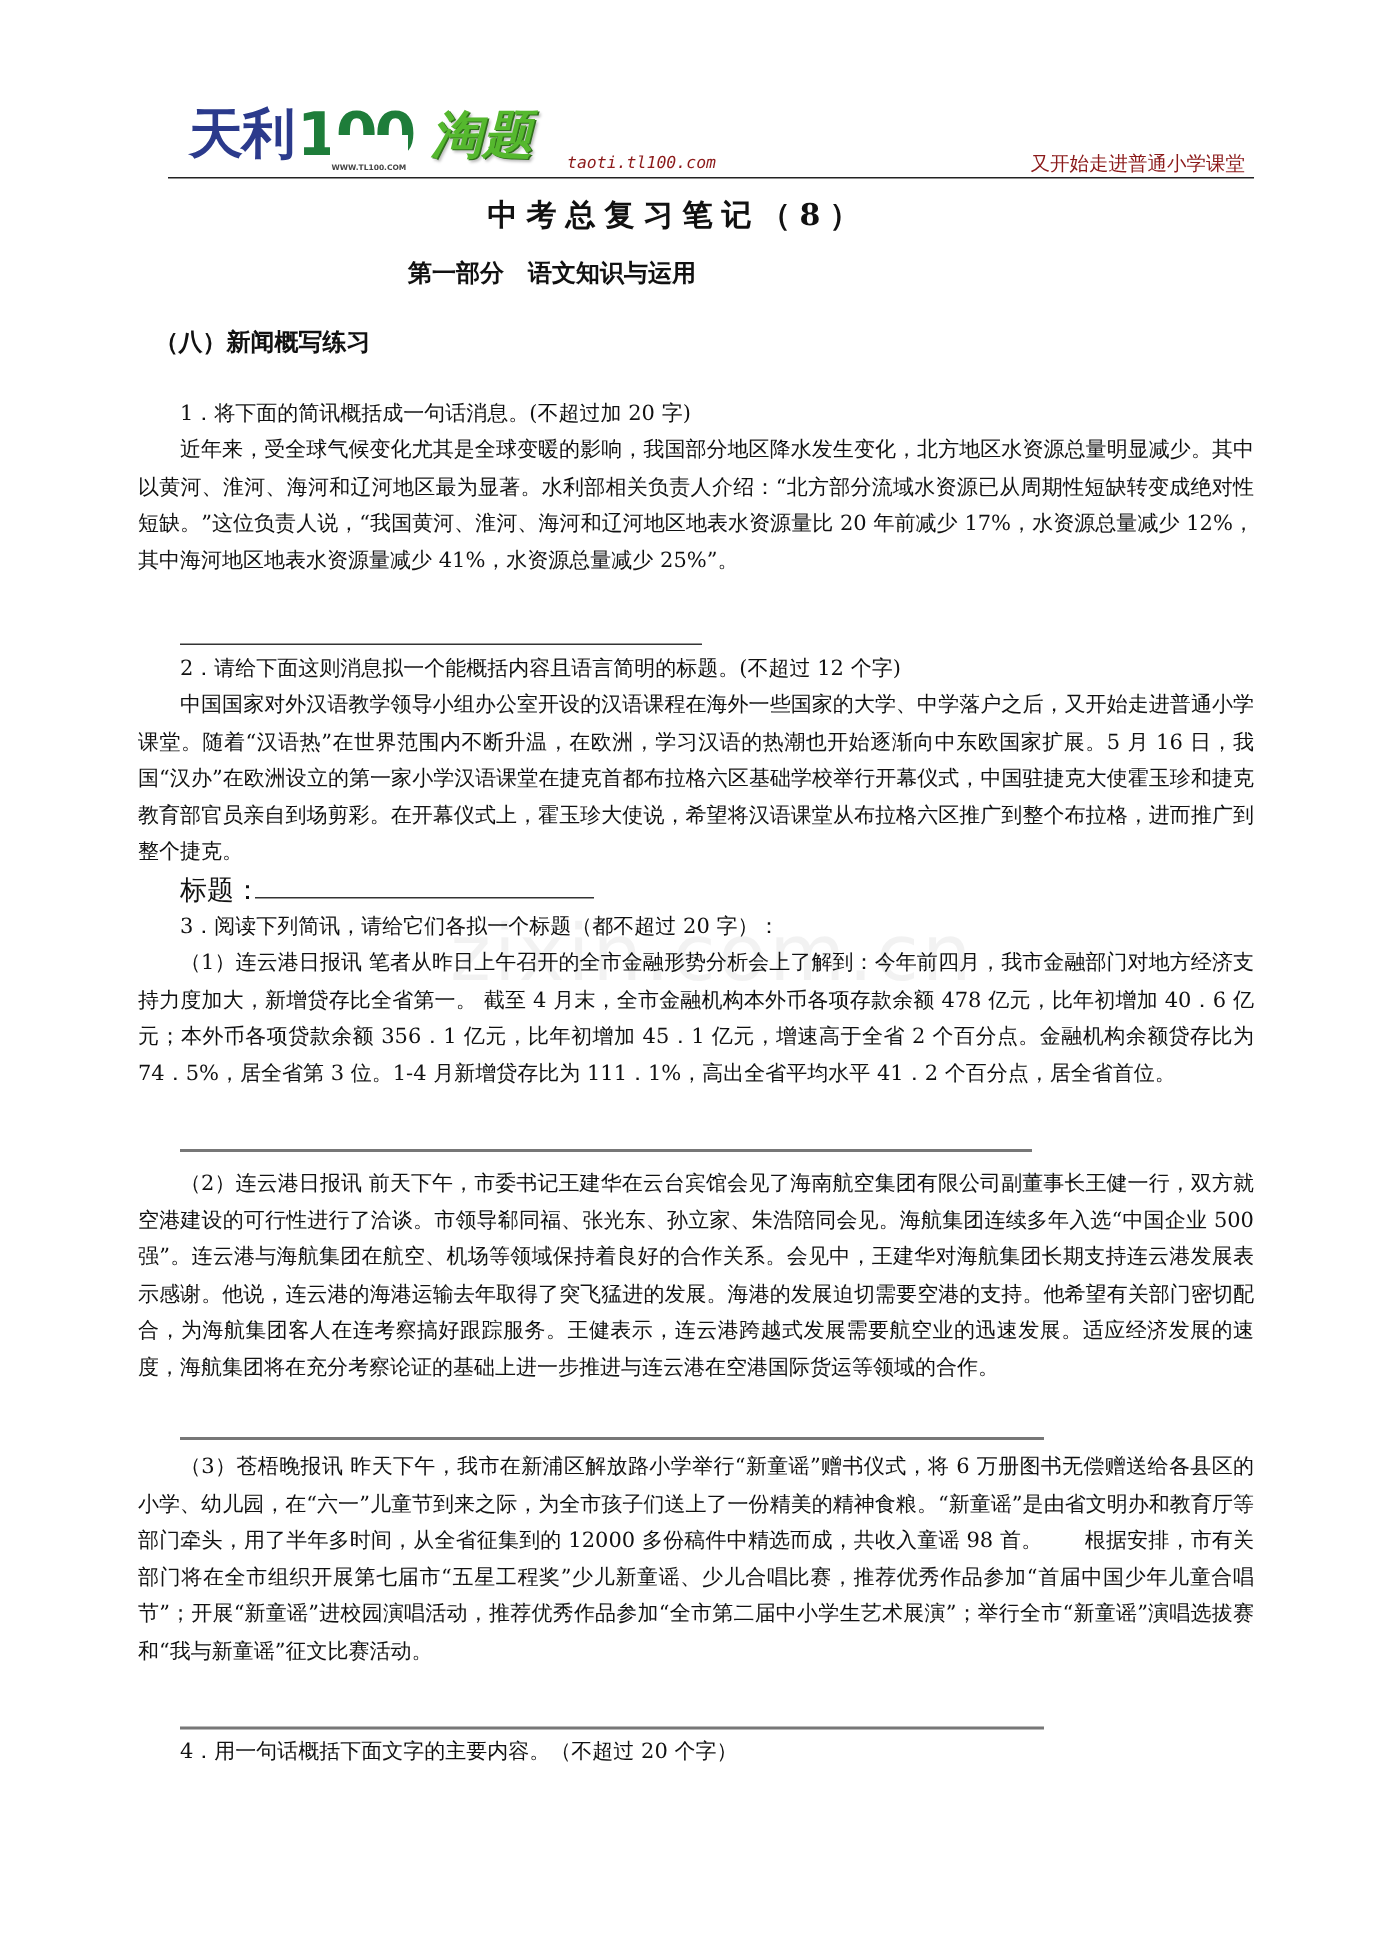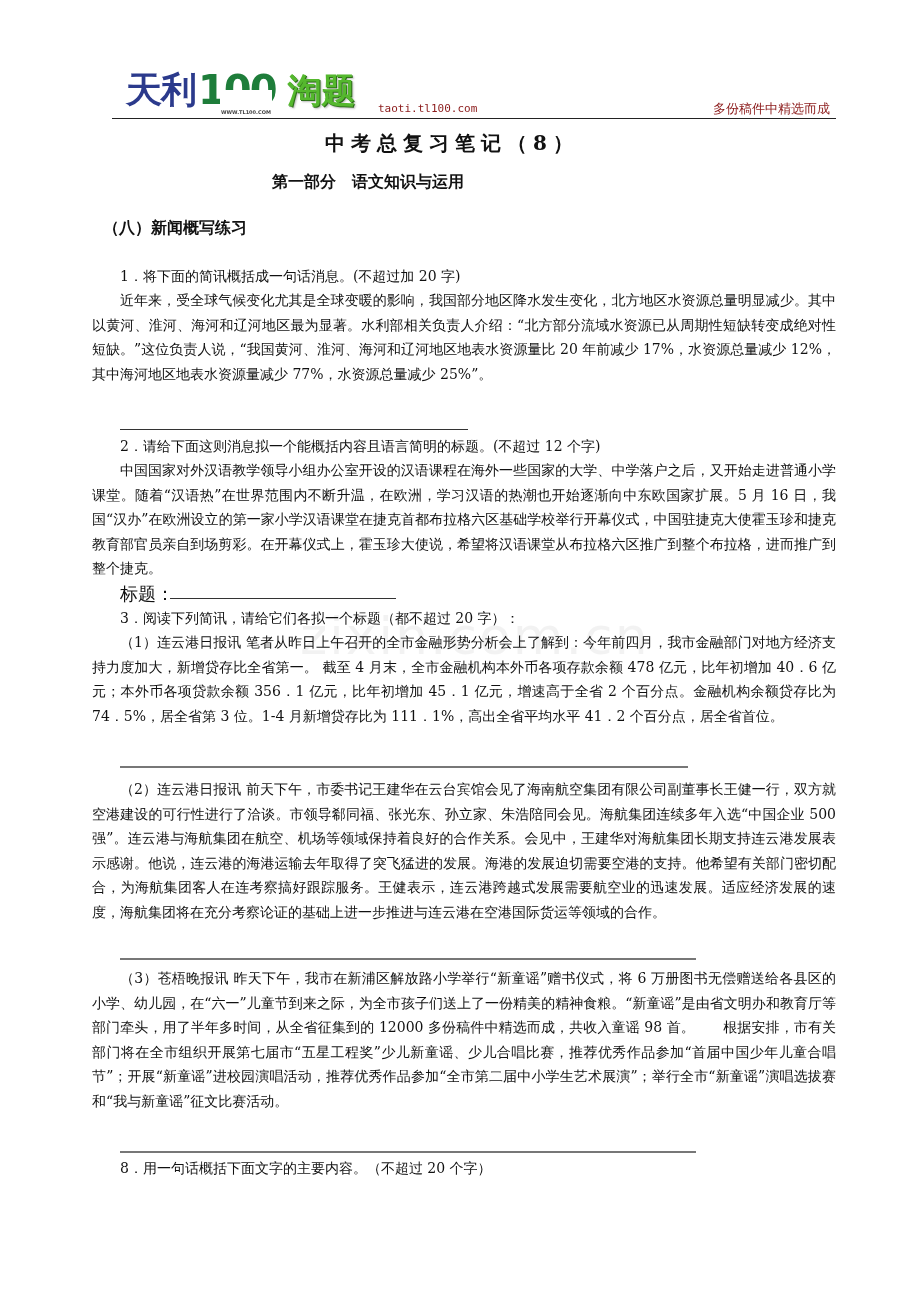--- a/index.html
+++ b/index.html
@@ -21,25 +21,25 @@
   .logo-smile {
     position: absolute; left: 28px; top: 30px; width: 44px; height: 18px;
     border-bottom: 4px solid #d6262b; border-radius: 0 0 30px 30px;
   }
   .logo-url {
     position: absolute; left: 22px; top: 22px; font-size: 5px; color: #444;
     font-family: "DejaVu Sans", sans-serif; background: #fff; padding: 0 1px; letter-spacing: 0;
   }
   .logo-taoti {
     font-family: "DejaVu Sans", sans-serif; font-weight: bold; font-size: 34px; margin-left: 12px;
-    color: #55b82e; line-height: 44px; text-shadow: 1px 1px 0 #2f6f1b, 2px 2px 2px #bbb; 
+    color: #55b82e; line-height: 44px; text-shadow: 1px 1px 0 #2f6f1b, 2px 2px 2px #bbb; font-style: italic;
   }
   .site-url {
     position: absolute; left: 266px; top: 42px; font-family: "DejaVu Sans Mono", monospace;
-    font-size: 11px; color: #8b1a1a;
+    font-size: 11px; color: #8b1a1a; font-style: italic;
   }
   .site-slogan {
     position: absolute; right: 6px; top: 40px; font-size: 13px; color: #8b1a1a;
   }
   .header-rule { position: absolute; left: 0; top: 58px; width: 724px; height: 1px; background: #222; }
 
   .doc-title {
     position: absolute; left: 0; width: 904px; top: 130px; text-align: center;
     font-size: 20px; font-weight: bold; letter-spacing: 6px; font-family: "DejaVu Serif", serif;
   }
@@ -70,41 +70,41 @@
   <div class="logo">
     <span class="logo-tianli">天利</span>
     <span class="logo-100">
       <span>100</span>
       <span class="logo-smile"></span>
       <span class="logo-url">WWW.TL100.COM</span>
     </span>
     <span class="logo-taoti">淘题</span>
   </div>
   <div class="site-url">taoti.tl100.com</div>
-  <div class="site-slogan">多份稿件中精选而成</div>
+  <div class="site-slogan">又开始走进普通小学课堂</div>
   <div class="header-rule"></div>
 </div>
 
 <div class="doc-title">中考总复习笔记（8）</div>
 <div class="doc-subtitle">第一部分　语文知识与运用</div>
 <div class="section-title">（八）新闻概写练习</div>
 
 <div class="q-line" style="top:264px;">1．将下面的简讯概括成一句话消息。(不超过加 20 字)</div>
-<div class="para" style="top:288px; left:92px; width:744px;">近年来，受全球气候变化尤其是全球变暖的影响，我国部分地区降水发生变化，北方地区水资源总量明显减少。其中以黄河、淮河、海河和辽河地区最为显著。水利部相关负责人介绍：“北方部分流域水资源已从周期性短缺转变成绝对性短缺。”这位负责人说，“我国黄河、淮河、海河和辽河地区地表水资源量比 20 年前减少 17%，水资源总量减少 12%，其中海河地区地表水资源量减少 77%，水资源总量减少 25%”。</div>
+<div class="para" style="top:288px; left:92px; width:744px;">近年来，受全球气候变化尤其是全球变暖的影响，我国部分地区降水发生变化，北方地区水资源总量明显减少。其中以黄河、淮河、海河和辽河地区最为显著。水利部相关负责人介绍：“北方部分流域水资源已从周期性短缺转变成绝对性短缺。”这位负责人说，“我国黄河、淮河、海河和辽河地区地表水资源量比 20 年前减少 17%，水资源总量减少 12%，其中海河地区地表水资源量减少 41%，水资源总量减少 25%”。</div>
 <div class="answer-line" style="left:120px; top:429px; width:348px;"></div>
 
 <div class="q-line" style="top:434px;">2．请给下面这则消息拟一个能概括内容且语言简明的标题。(不超过 12 个字)</div>
 <div class="para" style="top:458px; left:92px; width:744px;">中国国家对外汉语教学领导小组办公室开设的汉语课程在海外一些国家的大学、中学落户之后，又开始走进普通小学课堂。随着“汉语热”在世界范围内不断升温，在欧洲，学习汉语的热潮也开始逐渐向中东欧国家扩展。5 月 16 日，我国“汉办”在欧洲设立的第一家小学汉语课堂在捷克首都布拉格六区基础学校举行开幕仪式，中国驻捷克大使霍玉珍和捷克教育部官员亲自到场剪彩。在开幕仪式上，霍玉珍大使说，希望将汉语课堂从布拉格六区推广到整个布拉格，进而推广到整个捷克。</div>
 <div class="title-label">标题：</div>
 <div class="title-blank"></div>
 
 <div class="q-line" style="top:606px;">3．阅读下列简讯，请给它们各拟一个标题（都不超过 20 字）：</div>
 <div class="watermark">zixin.com.cn</div>
 <div class="para" style="top:630px; left:92px; width:744px;">（1）连云港日报讯 笔者从昨日上午召开的全市金融形势分析会上了解到：今年前四月，我市金融部门对地方经济支持力度加大，新增贷存比全省第一。 截至 4 月末，全市金融机构本外币各项存款余额 478 亿元，比年初增加 40．6 亿元；本外币各项贷款余额 356．1 亿元，比年初增加 45．1 亿元，增速高于全省 2 个百分点。金融机构余额贷存比为 74．5%，居全省第 3 位。1-4 月新增贷存比为 111．1%，高出全省平均水平 41．2 个百分点，居全省首位。</div>
 <div class="answer-line gray" style="left:120px; top:766px; width:568px;"></div>
 
 <div class="para" style="top:777px; left:92px; width:744px;">（2）连云港日报讯 前天下午，市委书记王建华在云台宾馆会见了海南航空集团有限公司副董事长王健一行，双方就空港建设的可行性进行了洽谈。市领导郗同福、张光东、孙立家、朱浩陪同会见。海航集团连续多年入选“中国企业 500 强”。连云港与海航集团在航空、机场等领域保持着良好的合作关系。会见中，王建华对海航集团长期支持连云港发展表示感谢。他说，连云港的海港运输去年取得了突飞猛进的发展。海港的发展迫切需要空港的支持。他希望有关部门密切配合，为海航集团客人在连考察搞好跟踪服务。王健表示，连云港跨越式发展需要航空业的迅速发展。适应经济发展的速度，海航集团将在充分考察论证的基础上进一步推进与连云港在空港国际货运等领域的合作。</div>
 <div class="answer-line gray" style="left:120px; top:958px; width:576px;"></div>
 
 <div class="para" style="top:966px; left:92px; width:744px;">（3）苍梧晚报讯 昨天下午，我市在新浦区解放路小学举行“新童谣”赠书仪式，将 6 万册图书无偿赠送给各县区的小学、幼儿园，在“六一”儿童节到来之际，为全市孩子们送上了一份精美的精神食粮。“新童谣”是由省文明办和教育厅等部门牵头，用了半年多时间，从全省征集到的 12000 多份稿件中精选而成，共收入童谣 98 首。　　根据安排，市有关部门将在全市组织开展第七届市“五星工程奖”少儿新童谣、少儿合唱比赛，推荐优秀作品参加“首届中国少年儿童合唱节”；开展“新童谣”进校园演唱活动，推荐优秀作品参加“全市第二届中小学生艺术展演”；举行全市“新童谣”演唱选拔赛和“我与新童谣”征文比赛活动。</div>
 <div class="answer-line gray" style="left:120px; top:1151px; width:576px;"></div>
 
-<div class="q-line" style="top:1156px;">8．用一句话概括下面文字的主要内容。（不超过 20 个字）</div>
+<div class="q-line" style="top:1156px;">4．用一句话概括下面文字的主要内容。（不超过 20 个字）</div>
 
 </body></html>

